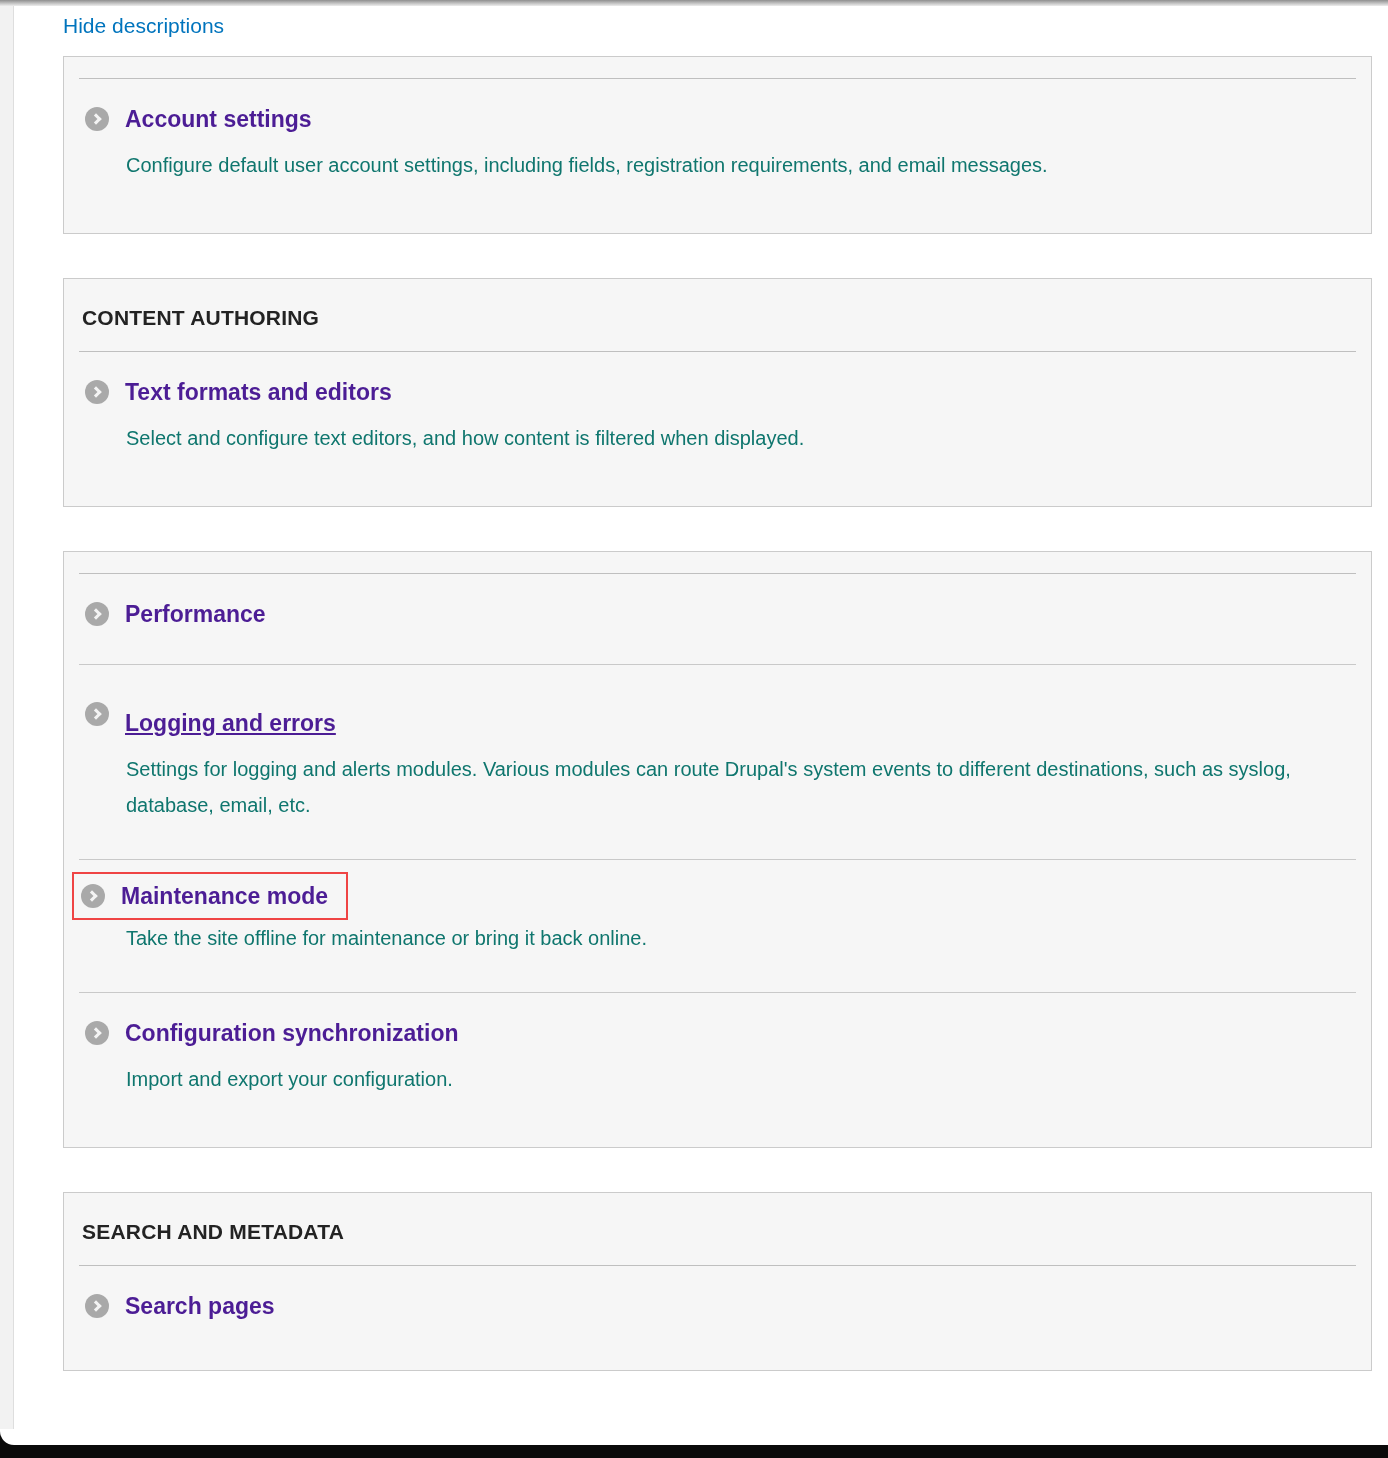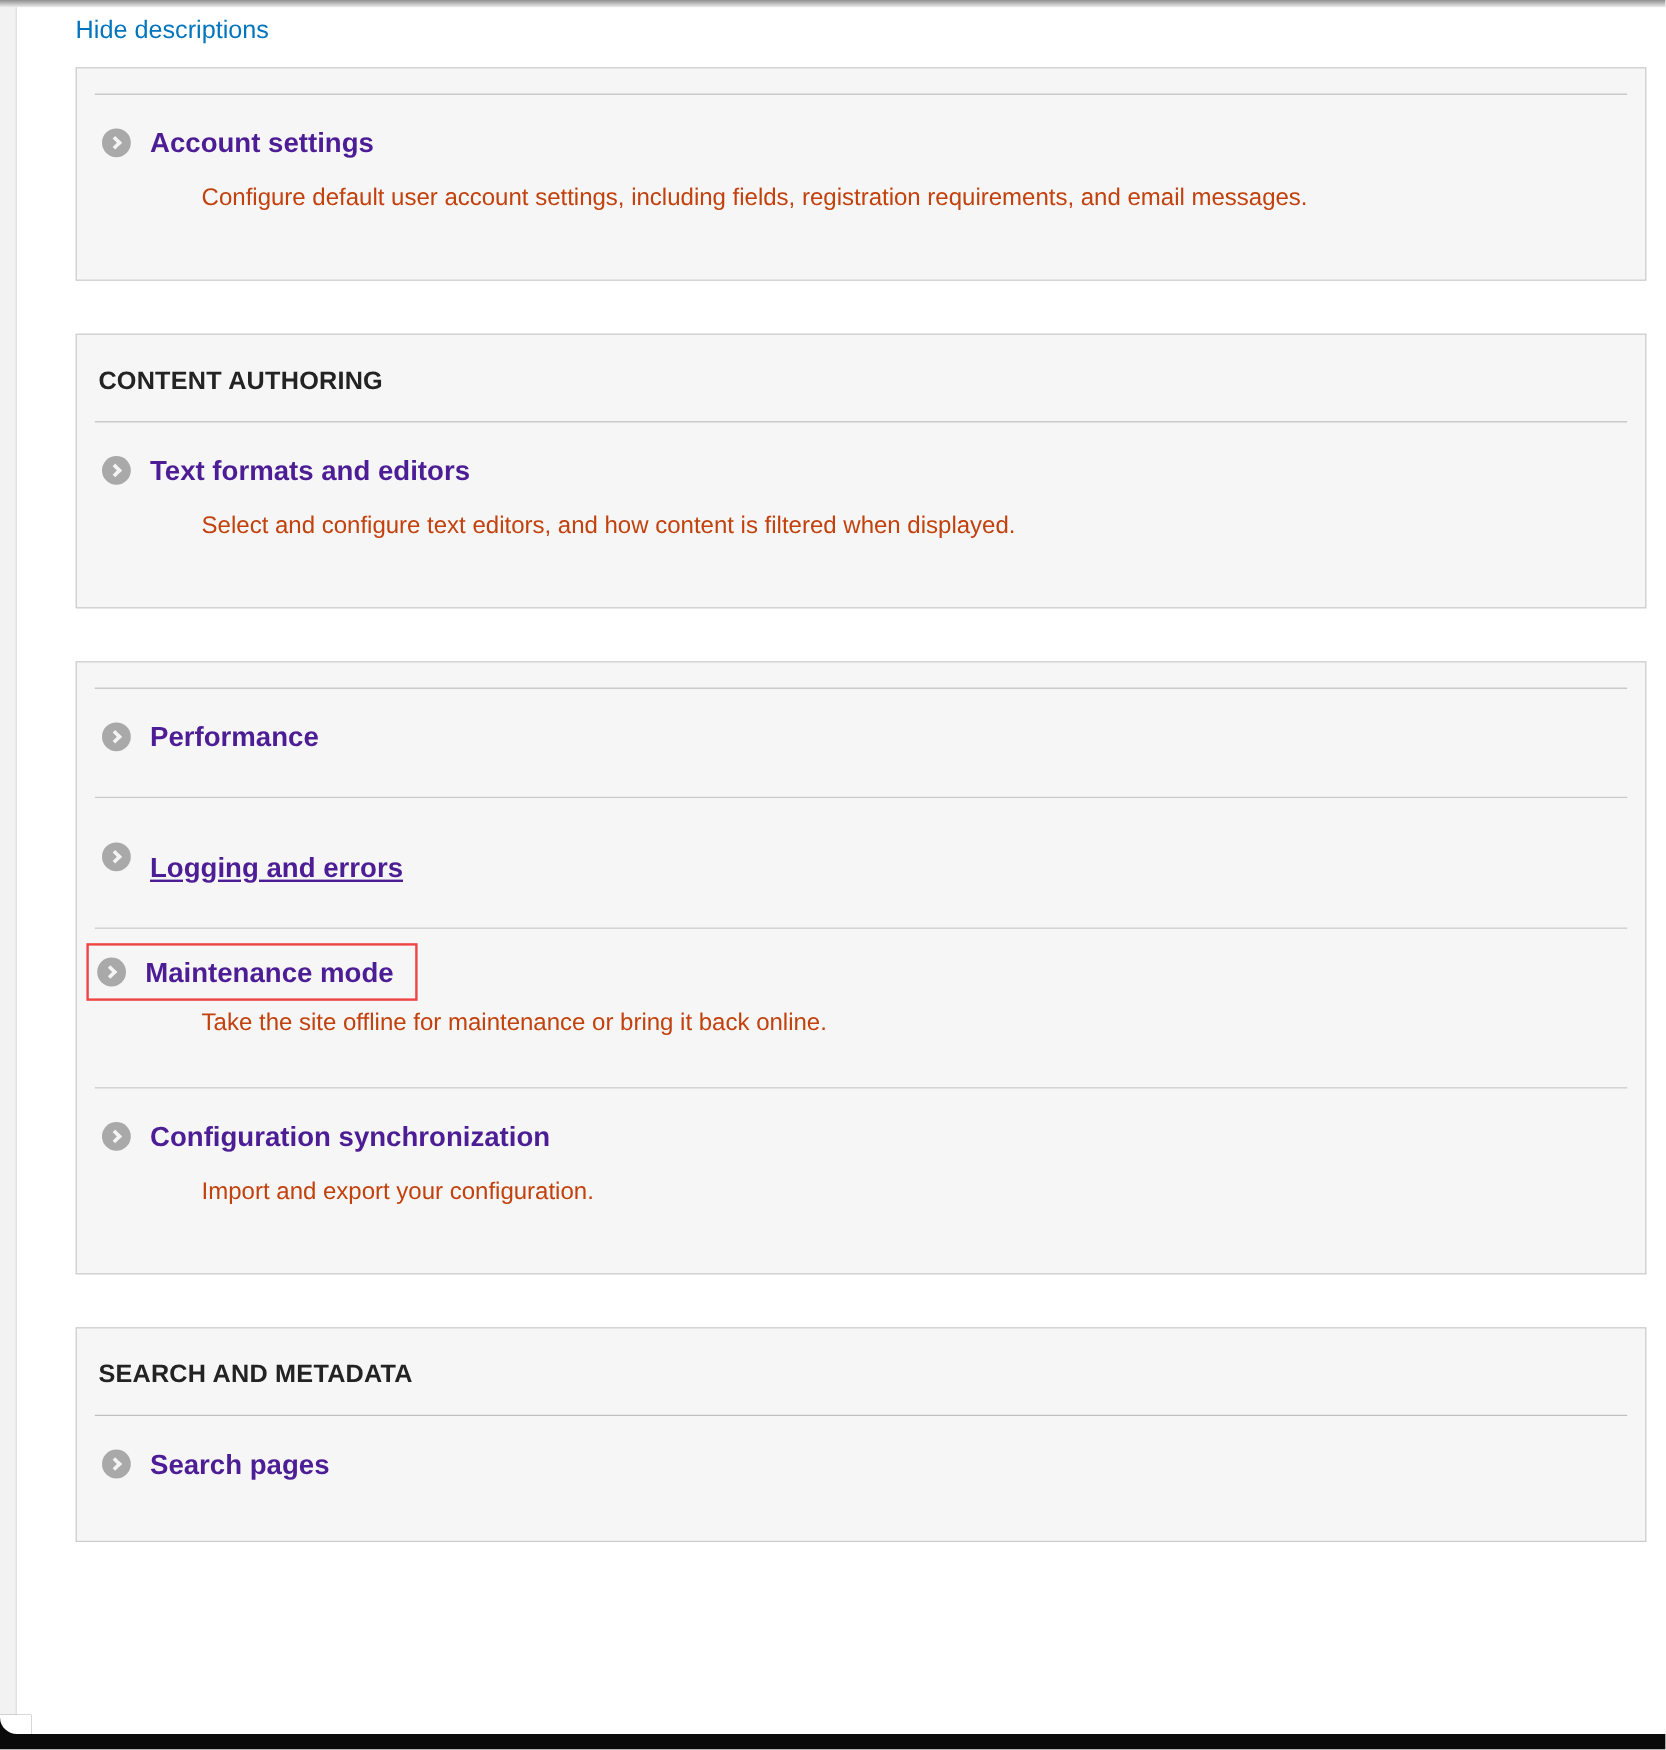--- a/index.html
+++ b/index.html
@@ -80,22 +80,22 @@
     border-top: 3px solid #f4f4f4; border-right: 3px solid #f4f4f4;
     transform: rotate(45deg);
   }
   .item-link {
     color: #4c1d95; font-size: 23px; font-weight: bold;
     line-height: 28px; text-decoration: none;
   }
   .item-link.underlined { text-decoration: underline; margin-top: 18px; }
 
   .item-desc {
-    margin: 14px 0 0 83px;
-    color: #c2410c; font-size: 20px; line-height: 36px;
+    margin: 14px 0 0 41px;
+    color: #0f766e; font-size: 20px; line-height: 36px;
     max-width: 1180px;
   }
 
   
   .item.highlighted .title-row {
     border: 2px solid #ef4444;
     padding: 8px 18px 8px 7px;
     margin: -14px 0 -14px -13px;
   }
 </style>
@@ -151,20 +151,21 @@
       </div>
     </div>
 
     <div class="item">
       <div class="title-row">
         <span class="chevron-circle">
             <span class="chevron-glyph"></span>
           </span>
         <a href="#" class="item-link underlined">Logging and errors</a>
       </div>
+      <p class="item-desc">Settings for logging and alerts modules. Various modules can route Drupal's system events to different destinations, such as syslog, database, email, etc.</p>
     </div>
 
     <div class="item highlighted">
       <div class="title-row">
         <span class="chevron-circle">
             <span class="chevron-glyph"></span>
           </span>
         <a href="#" class="item-link">Maintenance mode</a>
       </div>
       <p class="item-desc">Take the site offline for maintenance or bring it back online.</p>

